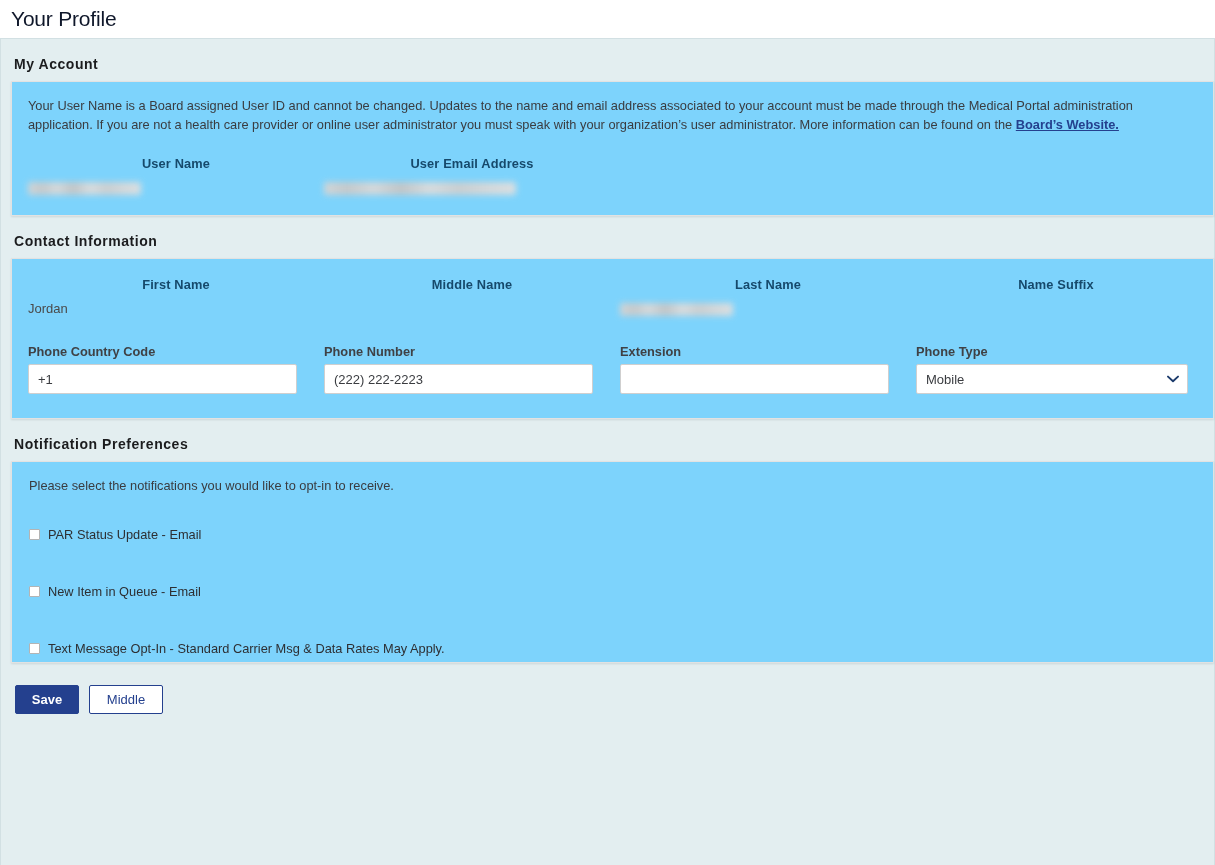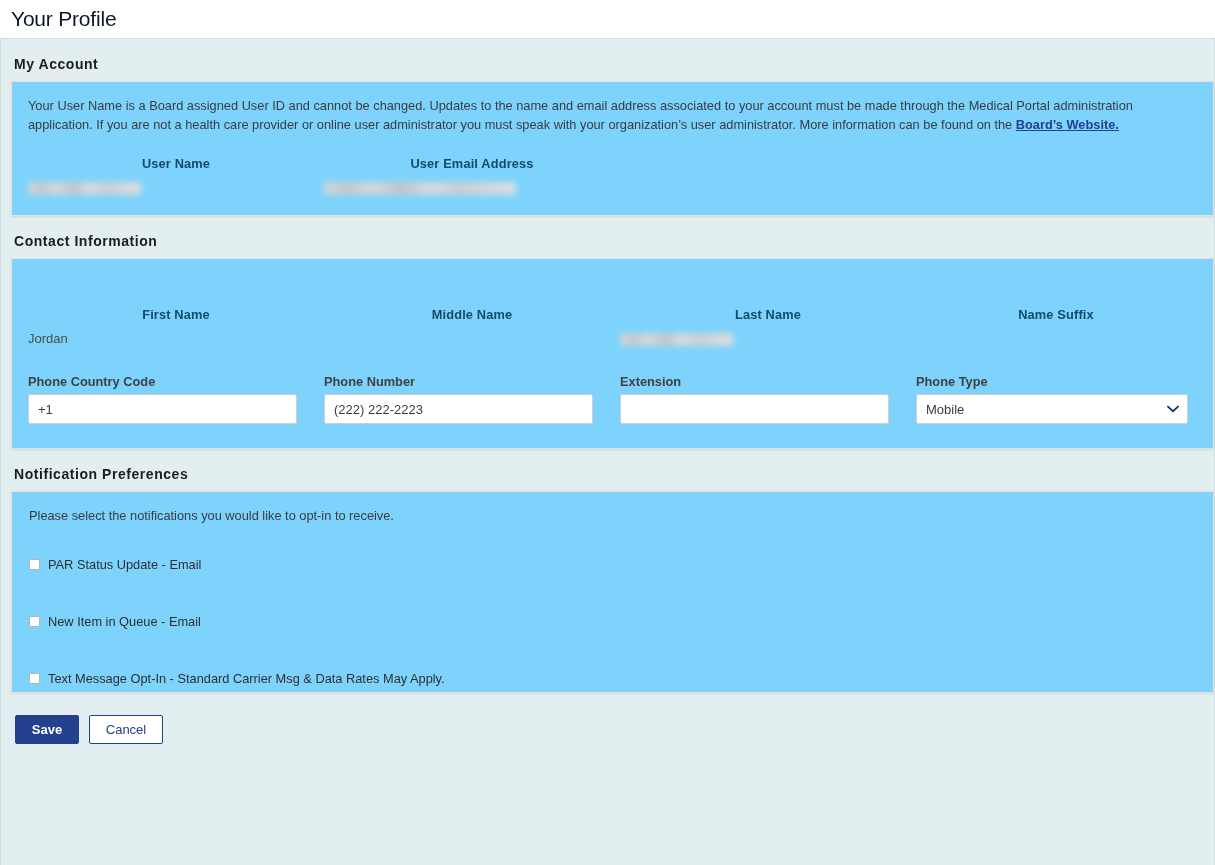--- a/index.html
+++ b/index.html
@@ -262,21 +262,21 @@
         </div>
       </div>
 
     </div>
   </div>
 
   <h2 class="section-heading">Contact Information</h2>
 
   <div class="card" id="card-contact">
 
-    <div class="field-grid" style="margin-top:32px">
+    <div class="field-grid" style="margin-top:2px">
 
       <div class="field-col" style="width:296px">
         <div class="display-label">First Name</div>
         <div class="display-value">Jordan</div>
       </div>
 
       <div class="field-col" style="width:296px">
         <div class="display-label">Middle Name</div>
         <div class="display-value"></div>
       </div>
@@ -347,16 +347,16 @@
 
     <div class="check-row next">
       <span class="checkbox"></span>
       <span class="check-label">Text Message Opt-In - Standard Carrier Msg &amp; Data Rates May Apply.</span>
     </div>
 
   </div>
 
   <div class="actions">
     <button class="btn btn-primary">Save</button>
-    <button class="btn btn-secondary">Cancel</button>
+    <button class="btn btn-secondary">Middle</button>
   </div>
 
 </div>
 
 </body></html>

